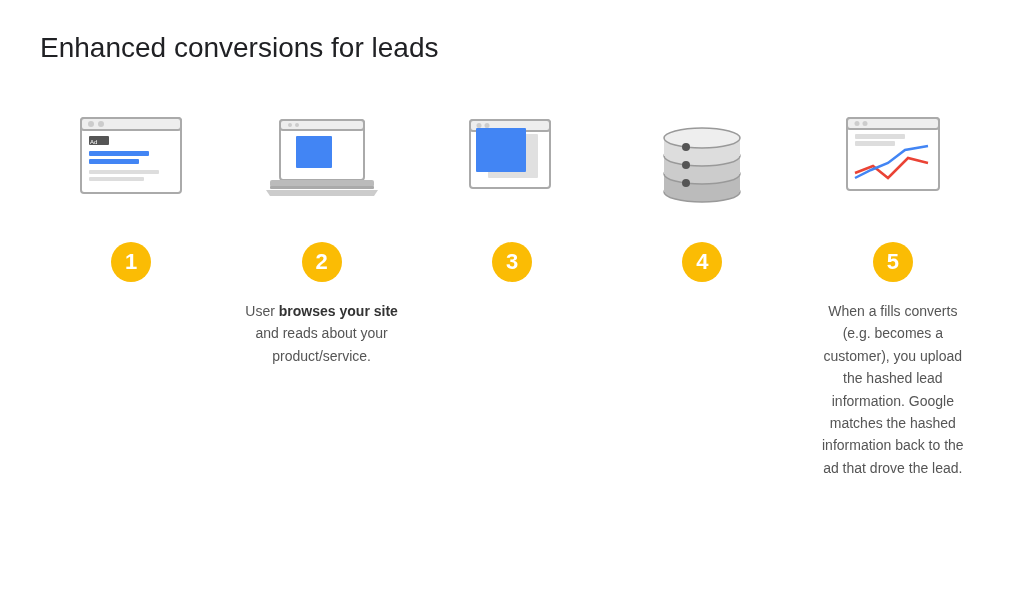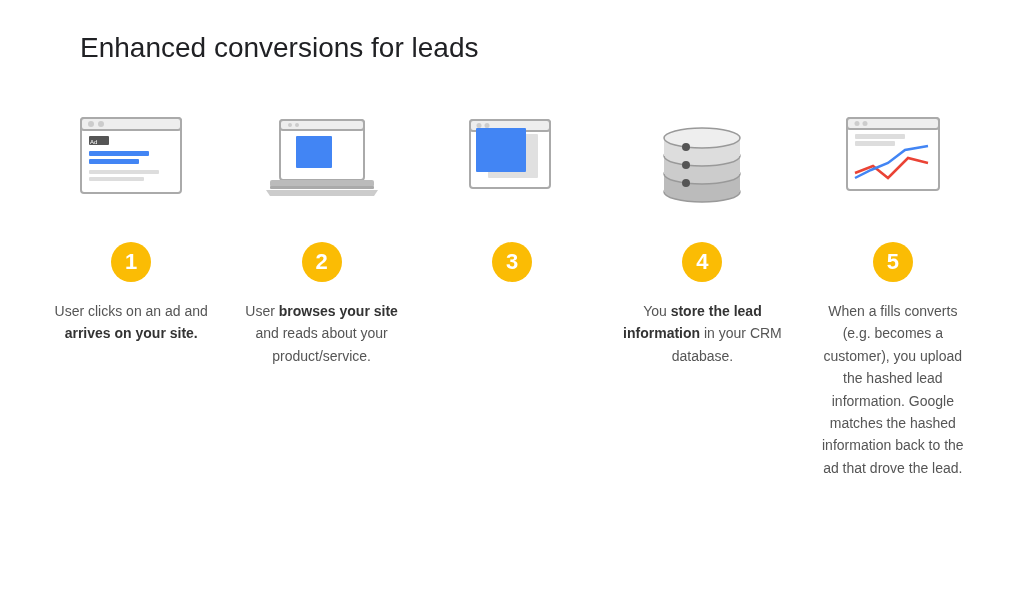--- a/index.html
+++ b/index.html
@@ -9,21 +9,20 @@
       color: #444;
       width: 1024px;
       min-height: 613px;
       padding: 32px 40px 40px 40px;
     }
     h1 {
       font-size: 28px;
       font-weight: 400;
       color: #202124;
       margin-bottom: 36px;
-      margin-left: 40px;
     }
     .steps-container {
       display: flex;
       flex-direction: row;
       align-items: flex-start;
       justify-content: space-between;
       gap: 8px;
     }
     .step {
       display: flex;
@@ -85,21 +84,20 @@
         <rect x="18" y="28" width="20" height="9" rx="1" fill="#555"></rect>
         <text x="19" y="36" font-size="6" fill="white" font-family="Arial">Ad</text>
 
         <rect x="18" y="43" width="60" height="5" rx="1" fill="#4285F4"></rect>
         <rect x="18" y="51" width="50" height="5" rx="1" fill="#4285F4"></rect>
         <rect x="18" y="62" width="70" height="4" rx="1" fill="#ddd"></rect>
         <rect x="18" y="69" width="55" height="4" rx="1" fill="#ddd"></rect>
       </svg>
     </div>
     <div class="step-number">1</div>
-    <div class="step-text">User clicks on an ad and <b>arrives on your site.</b></div>
   </div>
 
   <div class="step">
     <div class="icon-area">
 
       <svg width="120" height="115" viewBox="0 0 120 115">
 
         <rect x="18" y="12" width="84" height="60" rx="3" ry="3" fill="white" stroke="#aaa" stroke-width="2"></rect>
 
         <rect x="18" y="12" width="84" height="10" rx="3" ry="3" fill="#eee" stroke="#aaa" stroke-width="2"></rect>
@@ -150,21 +148,20 @@
 
         <rect x="22" y="30" width="76" height="18" fill="#ddd"></rect>
         <ellipse cx="60" cy="30" rx="38" ry="10" fill="#eee" stroke="#999" stroke-width="1.5"></ellipse>
 
         <circle cx="44" cy="57" r="4" fill="#555"></circle>
         <circle cx="44" cy="75" r="4" fill="#555"></circle>
         <circle cx="44" cy="39" r="4" fill="#555"></circle>
       </svg>
     </div>
     <div class="step-number">4</div>
-    <div class="step-text">You <b>store the lead information</b> in your CRM database.</div>
   </div>
 
   <div class="step">
     <div class="icon-area">
 
       <svg width="120" height="115" viewBox="0 0 120 115">
 
         <rect x="14" y="10" width="92" height="72" rx="3" ry="3" fill="white" stroke="#aaa" stroke-width="2"></rect>
         <rect x="14" y="10" width="92" height="11" rx="3" ry="3" fill="#eee" stroke="#aaa" stroke-width="2"></rect>
         <circle cx="24" cy="15.5" r="2.5" fill="#ccc"></circle>

